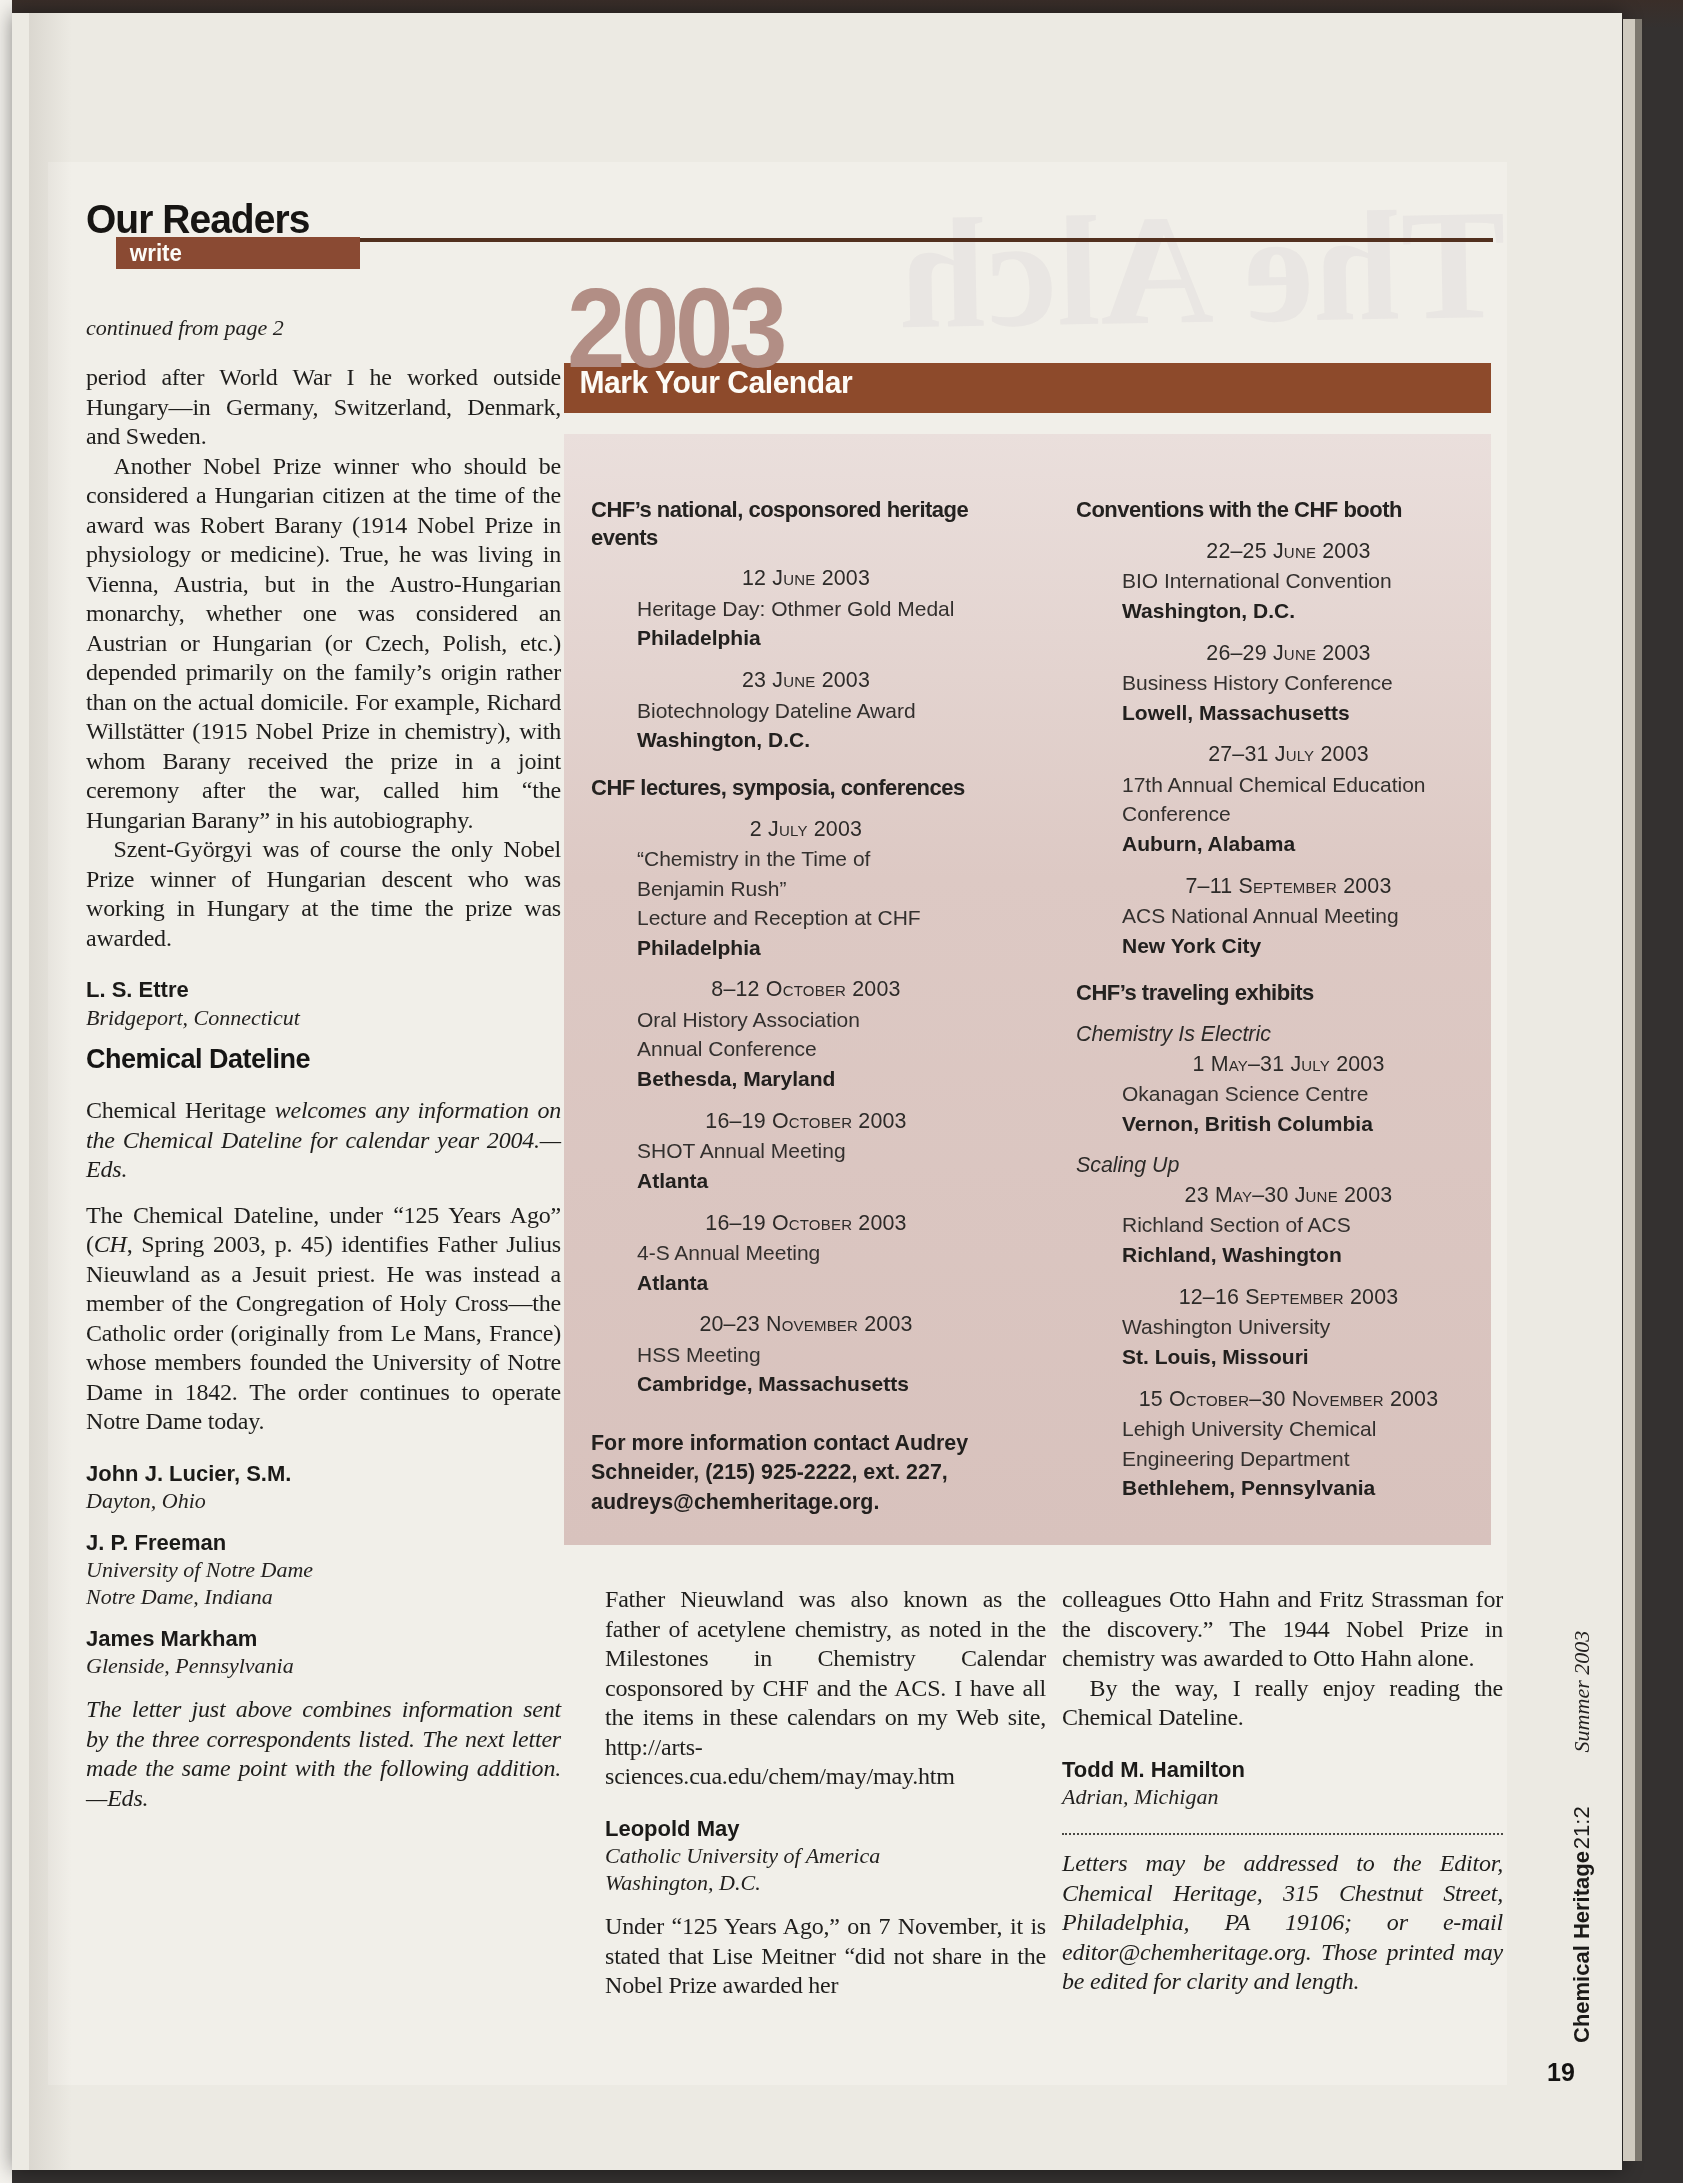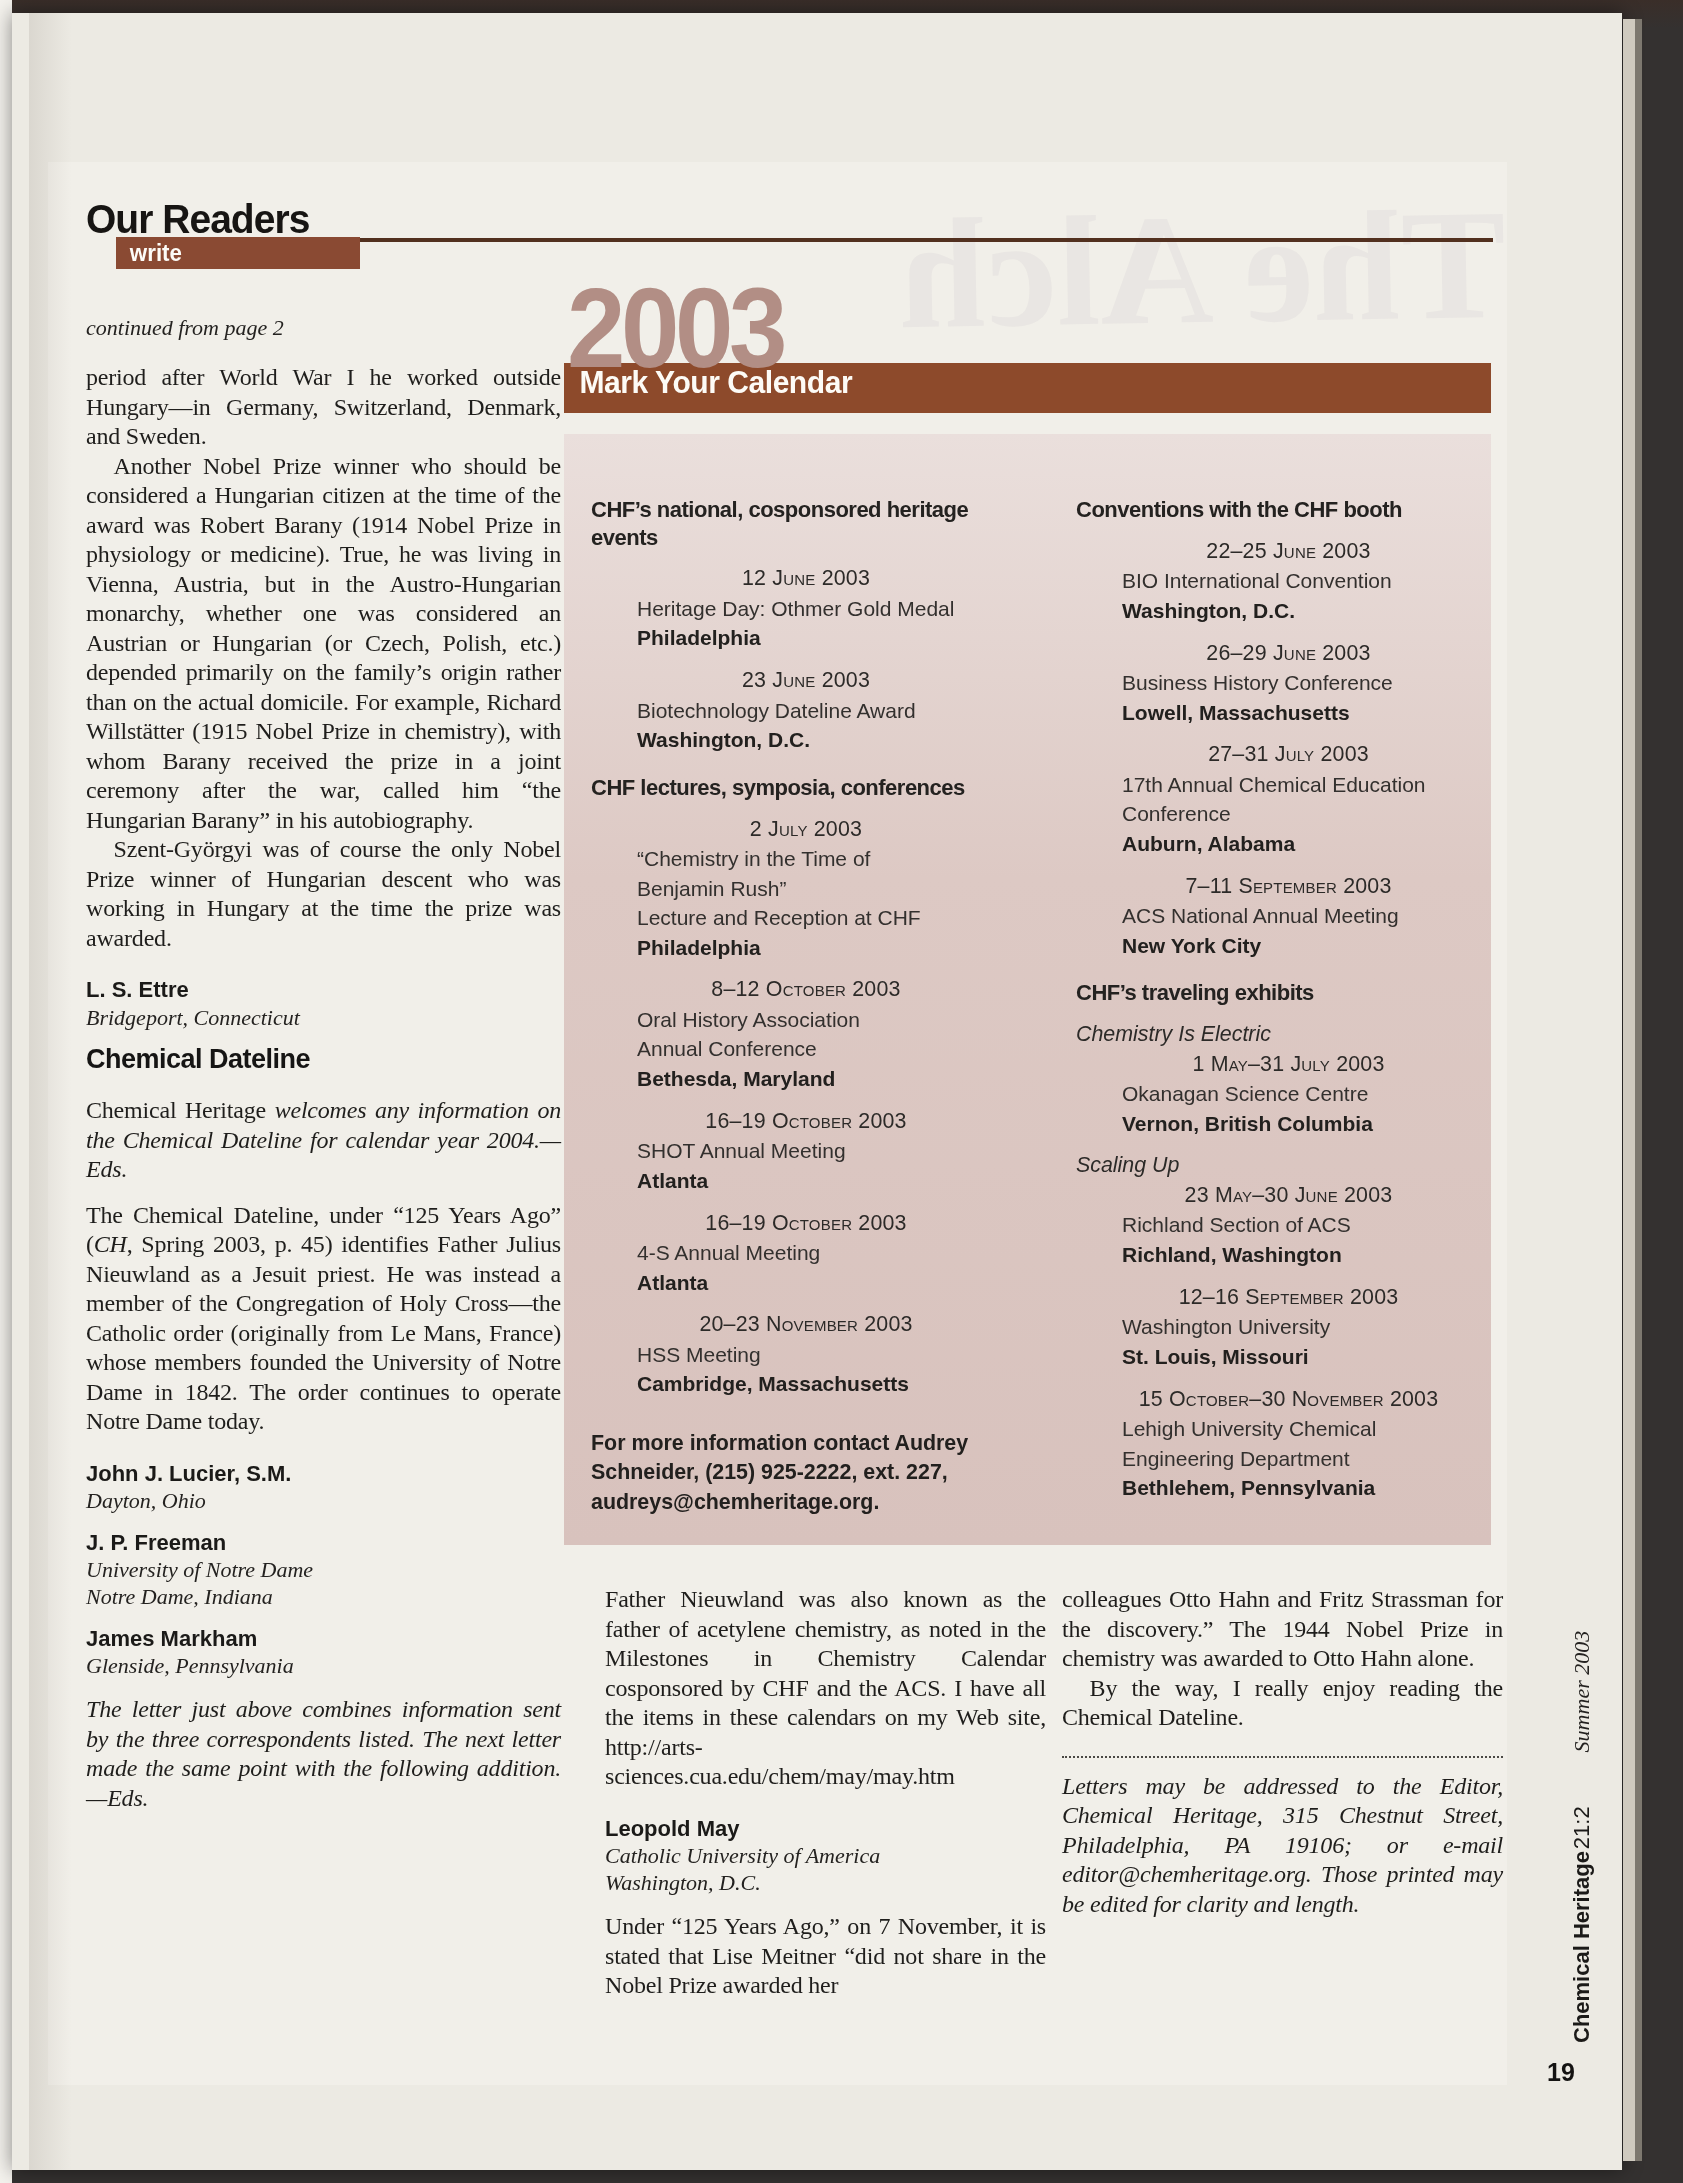--- a/index.html
+++ b/index.html
@@ -216,20 +216,24 @@
       <div class="sig-name">Leopold May</div>
       <div class="sig-line">Catholic University of America</div>
       <div class="sig-line">Washington, D.C.</div>
     </div>
     <p class="serif gap-s">Under “125 Years Ago,” on 7 November, it is stated that Lise Meitner “did not share in the Nobel Prize awarded her</p>
   </div>
 
   <div class="col" id="bottom-right">
     <p class="serif">colleagues Otto Hahn and Fritz Strassman for the discovery.” The 1944 Nobel Prize in chemistry was awarded to Otto Hahn alone.</p>
     <p class="serif indent">By the way, I really enjoy reading the Chemical Dateline.</p>
+    <div class="sig-block gap-m">
+      <div class="sig-name">Todd M. Hamilton</div>
+      <div class="sig-line">Adrian, Michigan</div>
+    </div>
     <hr class="dotted-rule">
     <p class="serif ital">Letters may be addressed to the Editor, Chemical Heritage, 315 Chestnut Street, Philadelphia, PA 19106; or e-mail editor@chemheritage.org. Those printed may be edited for clarity and length.</p>
   </div>
 
   <div class="spine">
     <span class="spine-journal">Chemical Heritage</span>
     <span class="spine-issue"> </span><span class="spine-issue">21:2</span>
     <span class="spine-season">Summer 2003</span>
   </div>
   <div class="folio">19</div>

